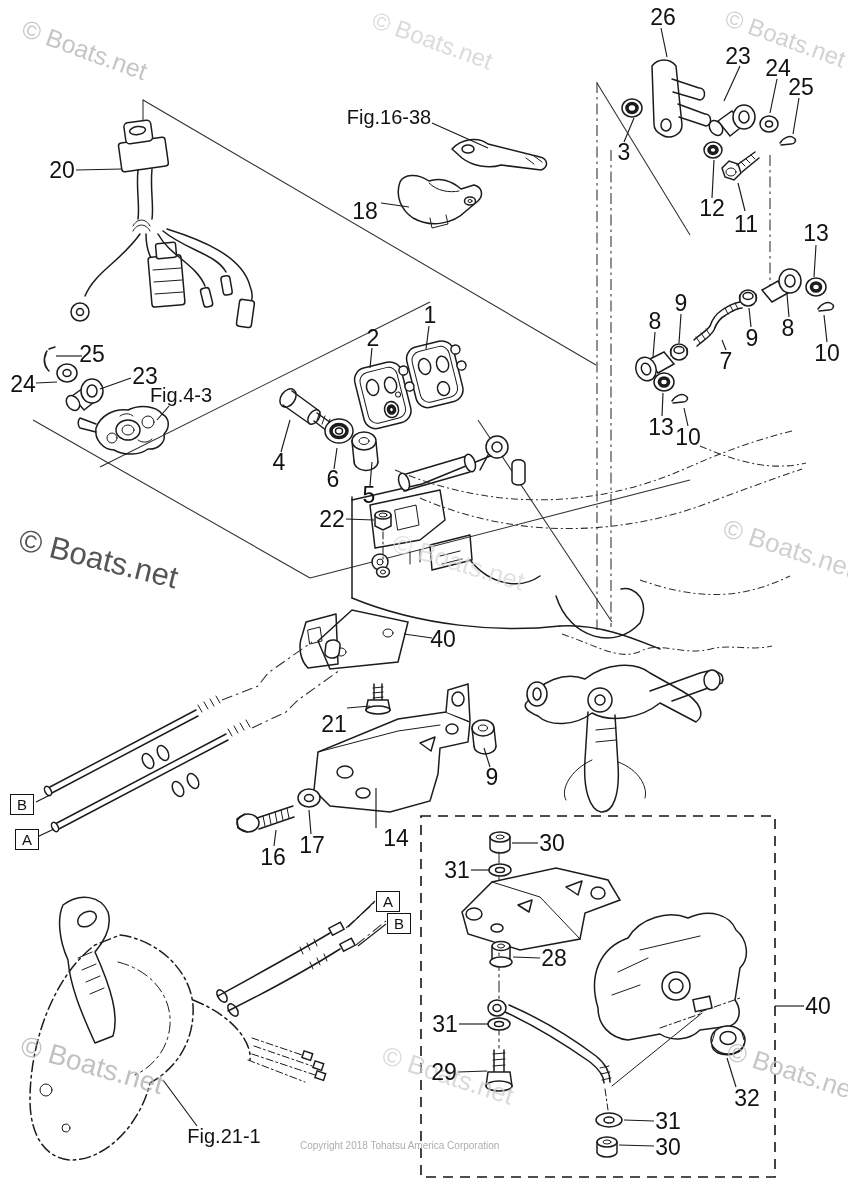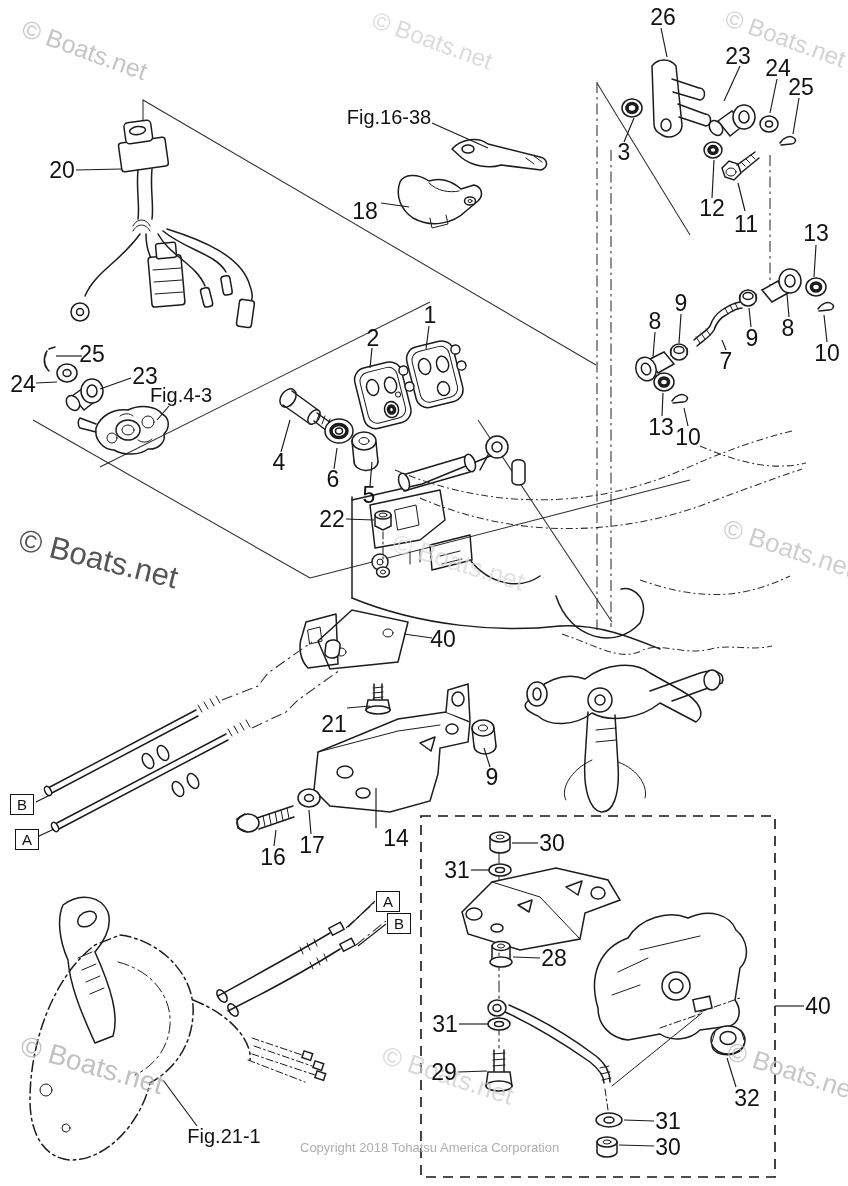--- a/index.html
+++ b/index.html
@@ -7,21 +7,21 @@
          font-family:"Liberation Sans","DejaVu Sans",sans-serif;}
   #artwork{position:absolute;left:0;top:0;}
   .layer{position:absolute;left:0;top:0;width:100%;height:100%;pointer-events:none;}
   .callout{position:absolute;transform:translate(-50%,-50%);font-size:23px;color:#121212;
            letter-spacing:0px;white-space:nowrap;}
   .figref{position:absolute;transform:translate(-50%,-50%);font-size:20px;color:#121212;white-space:nowrap;}
   .refbox{position:absolute;width:22px;height:19px;border:1.7px solid #141414;background:#fff;
           display:flex;align-items:center;justify-content:center;font-size:15px;color:#111;}
   .wm{position:absolute;white-space:nowrap;transform-origin:left top;
       font-family:"Liberation Sans","DejaVu Sans",sans-serif;}
-  .copyright{position:absolute;font-size:13px;color:#aeaeae;white-space:nowrap;}
+  .copyright{position:absolute;font-size:10px;color:#aeaeae;white-space:nowrap;}
   svg .ln{stroke:#1c1c1c;fill:none;stroke-width:1.5;stroke-linecap:round;stroke-linejoin:round;}
   svg .th{stroke:#1c1c1c;fill:none;stroke-width:1;stroke-linecap:round;}
   svg .sect{stroke:#2f2f2f;fill:none;stroke-width:1.05;}
   svg .dd{stroke-dasharray:11 4 2.5 4;}
   svg .dd2{stroke-dasharray:7 3 2 3;}
   svg .lead{stroke:#1a1a1a;fill:none;stroke-width:1.15;}
   svg .ring{stroke:#1c1c1c;fill:#ffffff;stroke-width:1.5;}
   svg .darkring{stroke:#1c1c1c;fill:none;stroke-width:3.6;}
 </style>
 </head>

